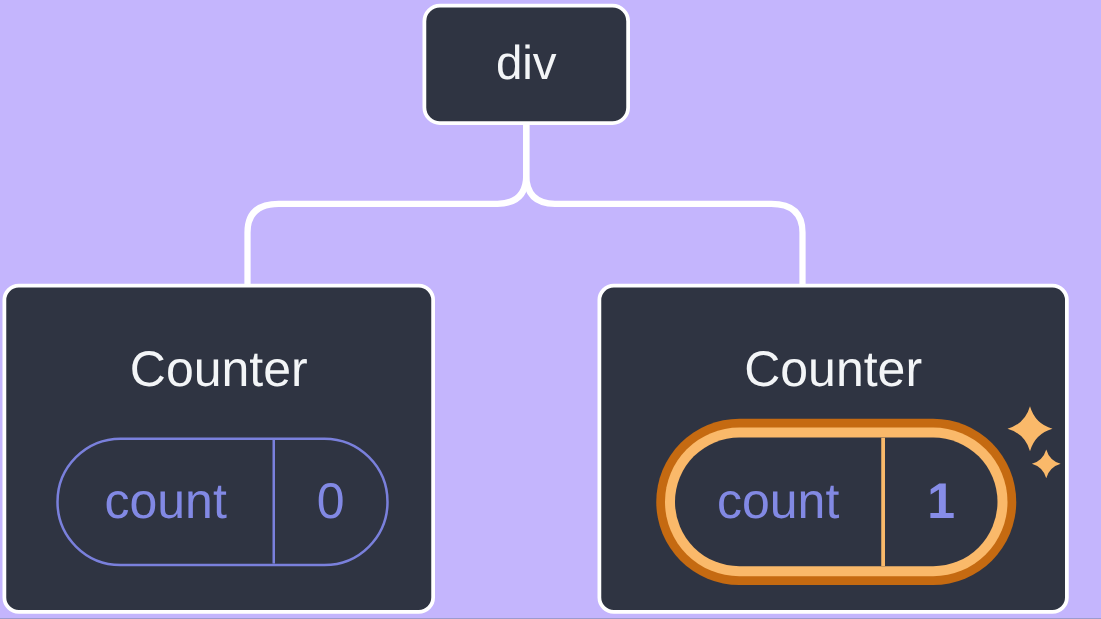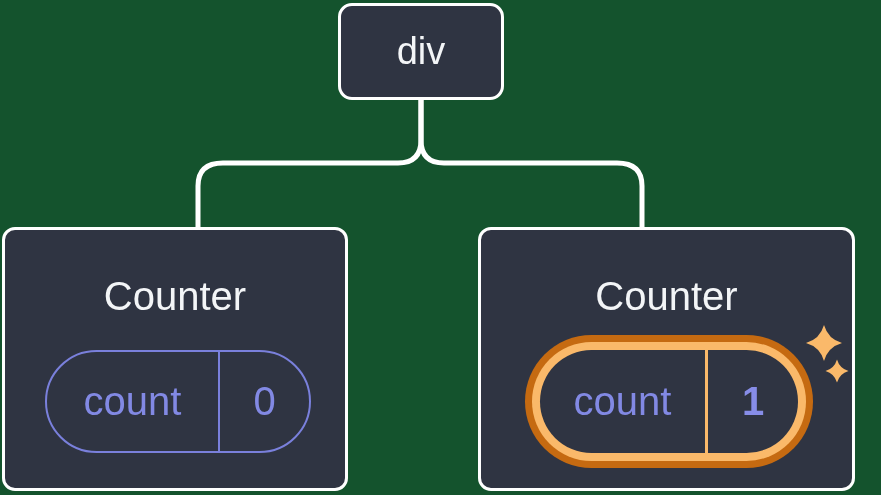--- a/index.html
+++ b/index.html
@@ -6,21 +6,21 @@
   html, body { margin: 0; padding: 0; }
   body {
     width: 881px; height: 495px;
     background: #4E676D;
     font-family: "Liberation Sans", sans-serif;
     overflow: hidden;
   }
   .stage {
     position: relative;
     width: 881px; height: 495px;
-    background: #14532d;
+    background: #c4b5fd;
   }
   .connector {
     position: absolute; left: 0; top: 0;
     width: 881px; height: 495px;
     pointer-events: none;
   }
   .node {
     position: absolute;
     background: #2F3442;
     border: 3px solid #FFFFFF;

